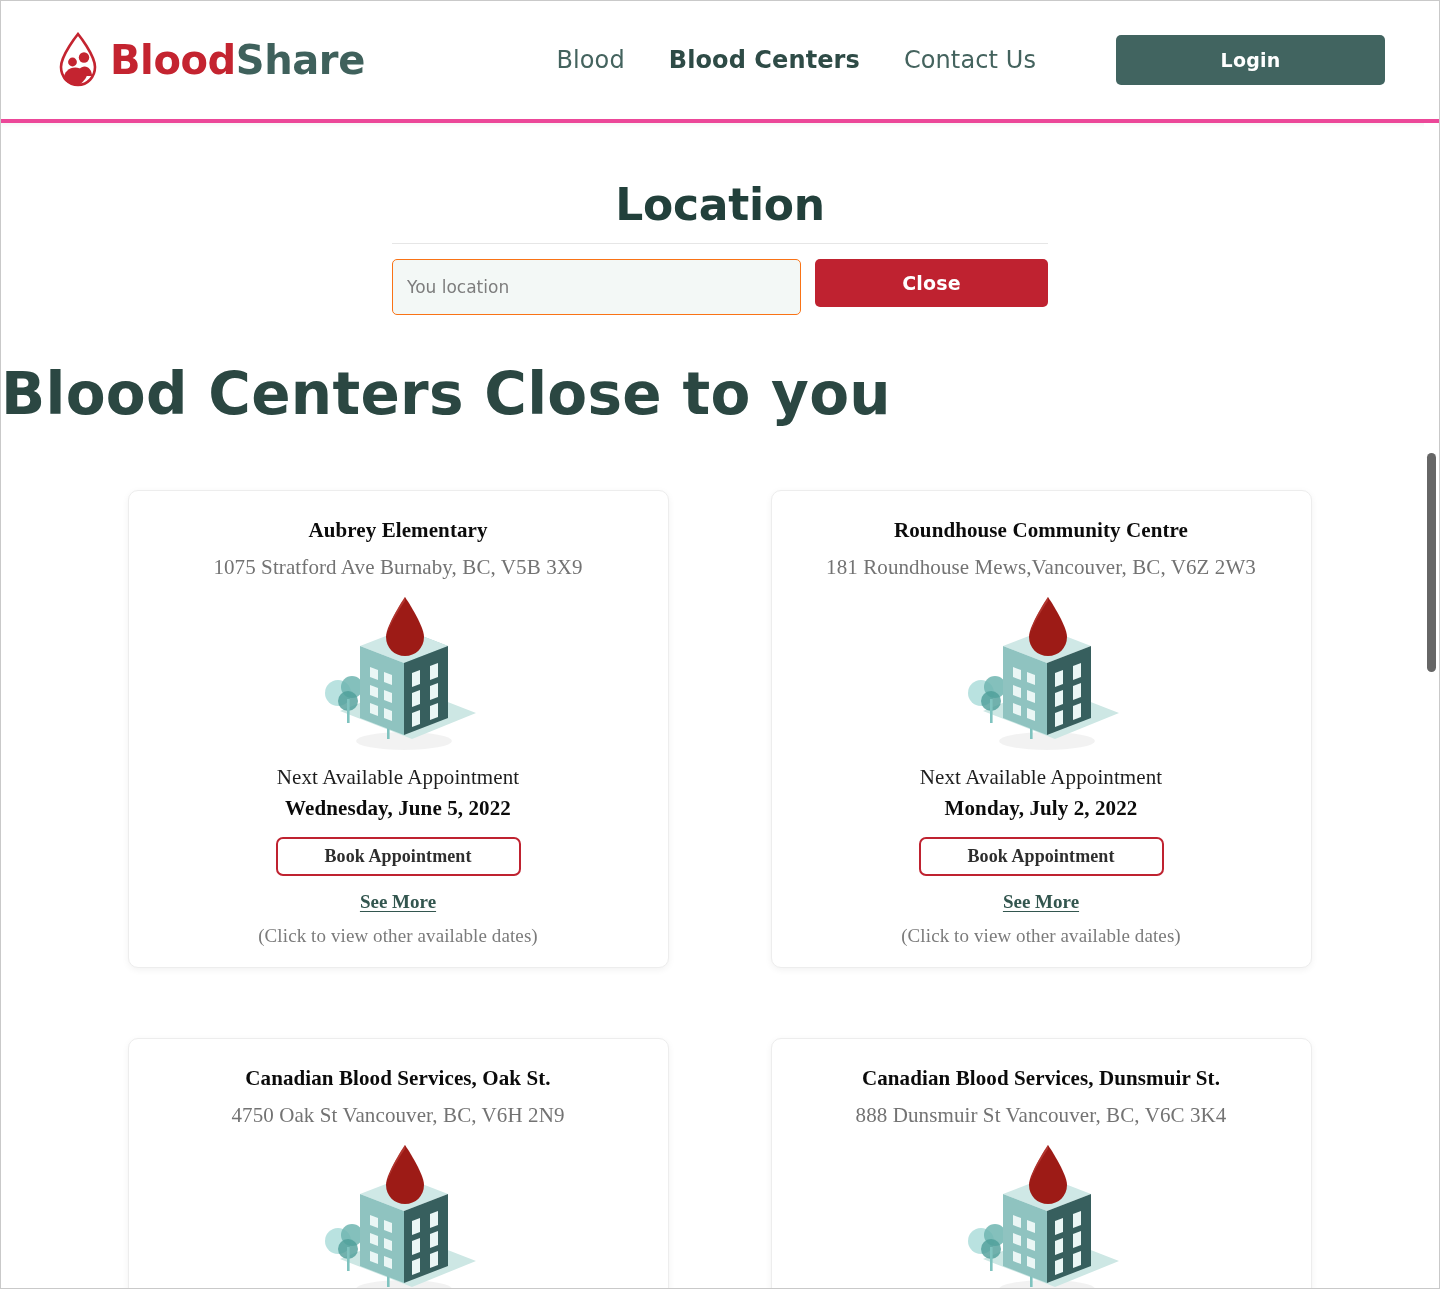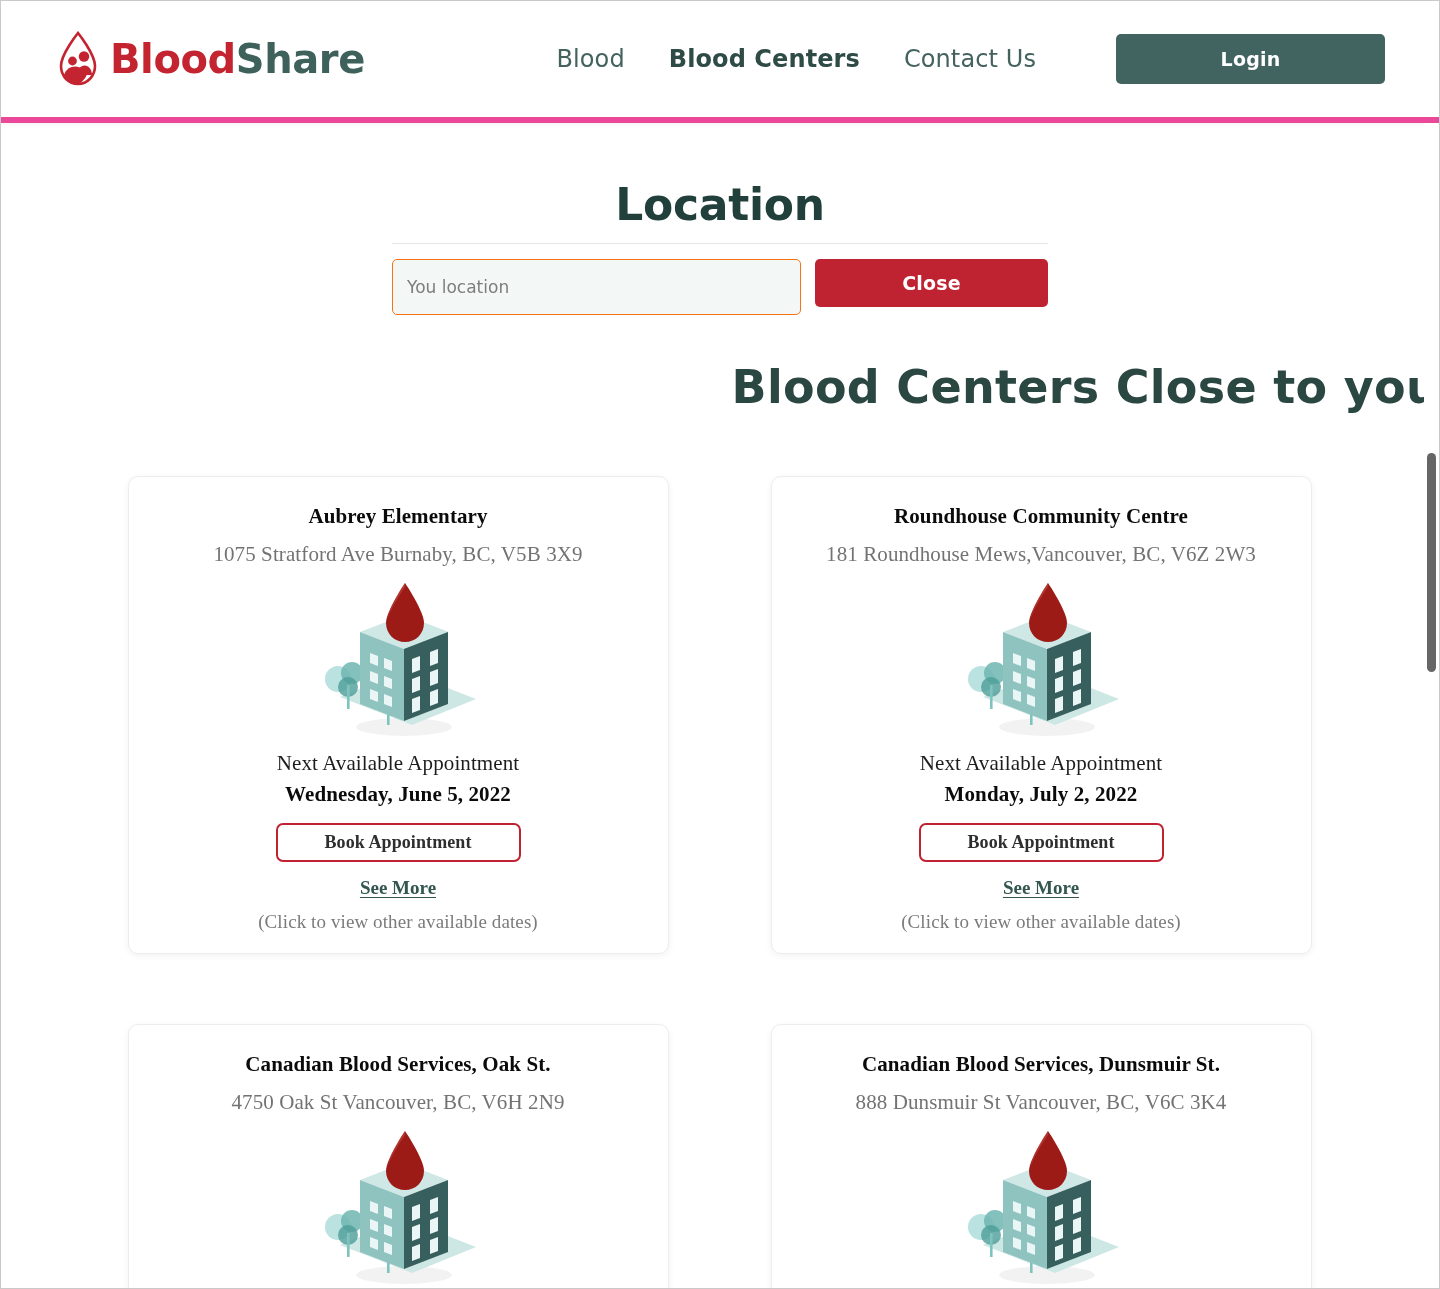--- a/index.html
+++ b/index.html
@@ -24,21 +24,21 @@
   }
 
   
   .site-header {
     position: relative;
     height: 122px;
     background: #ffffff;
     display: flex;
     align-items: center;
     padding: 0 54px 0 54px;
-    border-bottom: 6px solid #ec4899;
+    border-bottom: 4px solid #ec4899;
     box-shadow: 0 2px 4px rgba(0,0,0,0.045);
     z-index: 5;
   }
 
   .brand {
     display: flex;
     align-items: center;
     gap: 9px;
     flex: 0 0 auto;
   }
@@ -141,22 +141,22 @@
     border-radius: 5px;
     font-family: inherit;
     font-size: 19px;
     font-weight: 700;
     letter-spacing: 0.2px;
     cursor: pointer;
   }
 
   .section-heading {
     margin-top: 46px;
-    text-align: right;
-    font-size: 46px;
+    text-align: left;
+    font-size: 58px;
     font-weight: 700;
     color: #2b4742;
     letter-spacing: 0.3px;
     line-height: 1.15;
   }
 
   
   .centers-grid {
     margin: 62px auto 0;
     width: 1185px;

